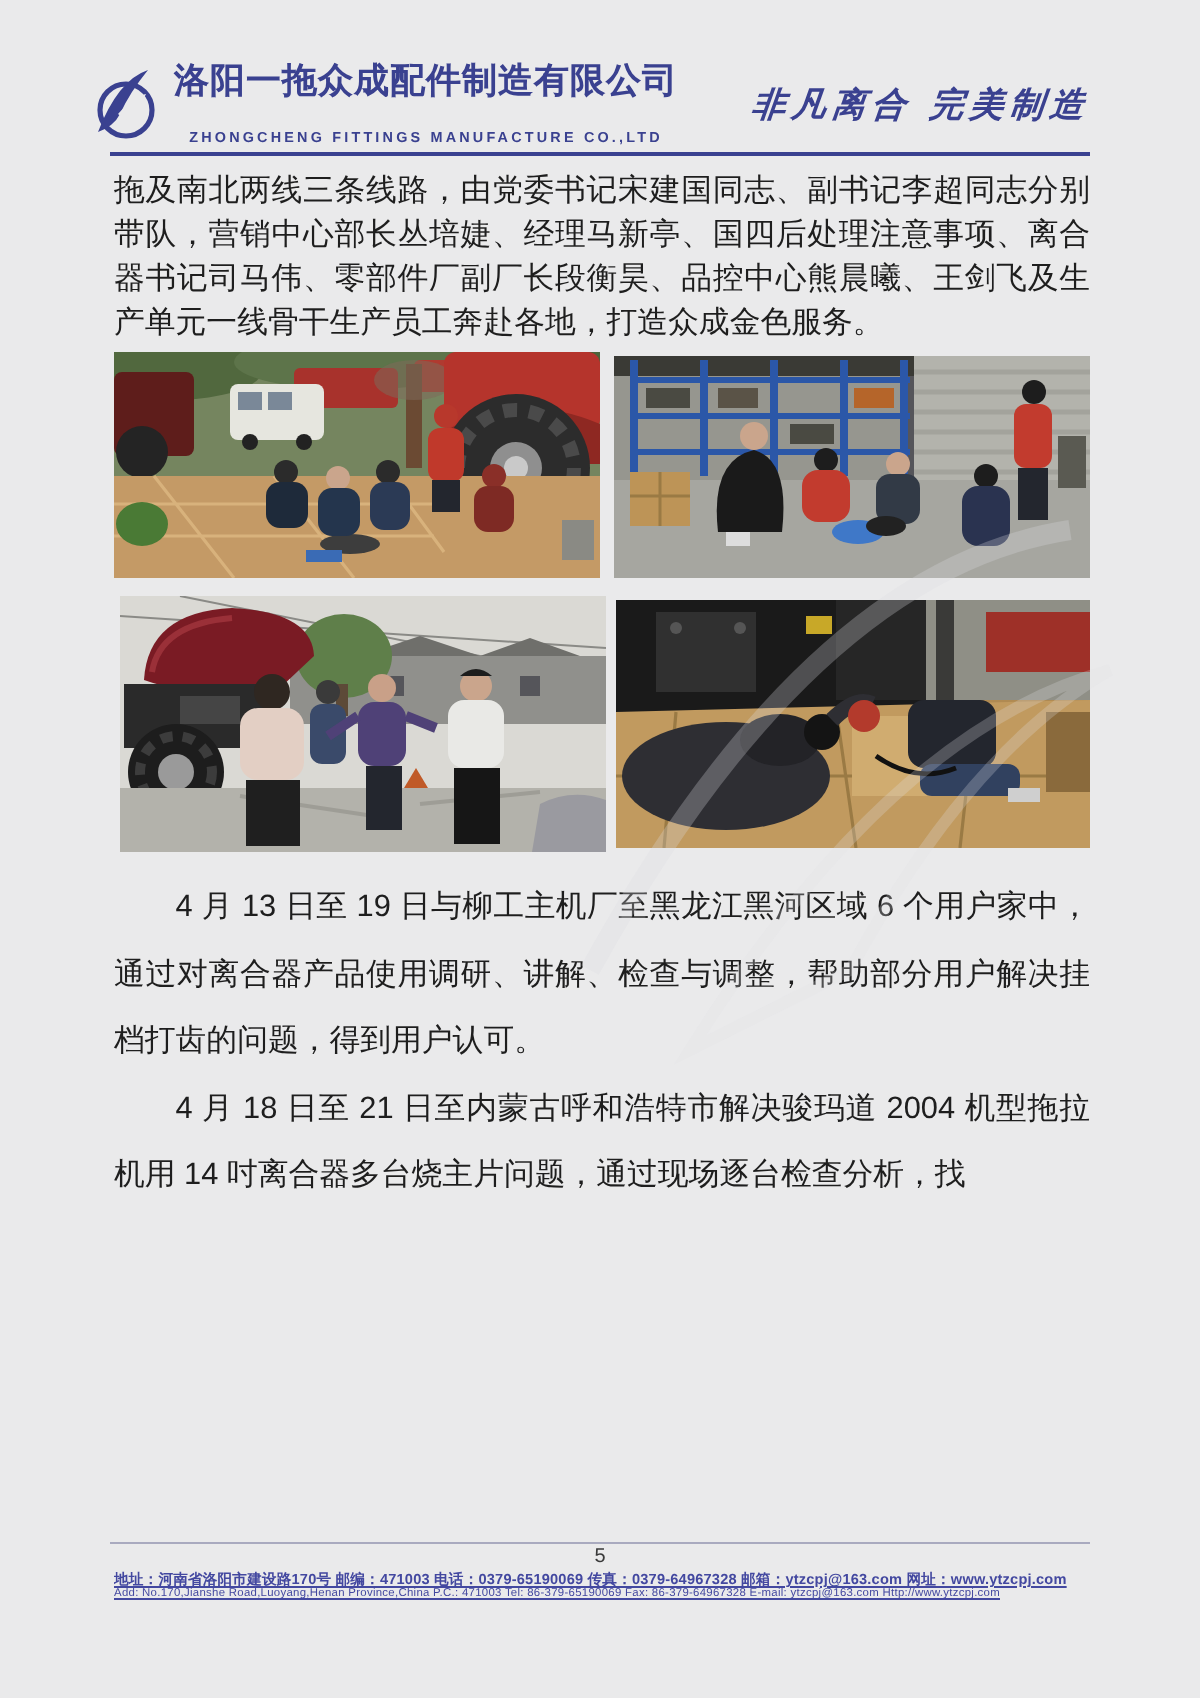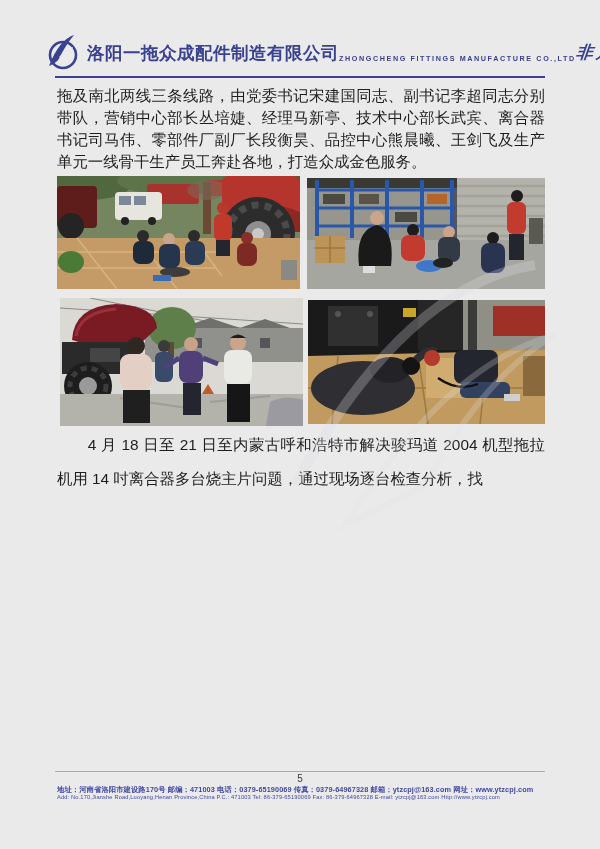--- a/index.html
+++ b/index.html
@@ -13,21 +13,21 @@
     position:relative;width:600px;height:849px;margin:0 auto;
     background:var(--page-bg);
     font-family:"Liberation Sans","DejaVu Sans",sans-serif;
     overflow:hidden;
   }
   
   .header{position:absolute;top:30px;left:45px;right:55px;height:44px;
           display:flex;justify-content:space-between;align-items:center;}
   .brand{display:flex;align-items:center;gap:8px;}
   .logo-mark{width:34px;height:40px;flex:0 0 auto;}
-  .brand-text{display:flex;flex-direction:row;align-items:flex-end;line-height:1.1;}
+  .brand-text{display:flex;flex-direction:column;align-items:center;line-height:1.1;}
   .company-cn{font-size:17.5px;font-weight:900;color:var(--brand-navy);
               letter-spacing:.5px;white-space:nowrap;
               font-family:"Liberation Sans","DejaVu Sans",sans-serif;}
   .company-en{font-size:7.2px;font-weight:bold;color:var(--brand-navy);
               letter-spacing:1.6px;margin-top:14px;white-space:nowrap;}
   .slogan{font-family:"DejaVu Serif","Liberation Serif",serif;
           font-style:italic;font-weight:bold;color:var(--brand-navy);
           font-size:17px;letter-spacing:3px;white-space:nowrap;transform:skewX(-6deg);}
   .header-rule{position:absolute;top:76px;left:55px;width:490px;height:2px;
                background:var(--brand-navy);}
@@ -49,21 +49,21 @@
   .ph4{left:251px;top:124px;width:237px;height:124px;}
   
   .watermark{position:absolute;left:255px;top:225px;width:310px;height:310px;
              pointer-events:none;opacity:.55;}
   
   .footer-rule{position:absolute;top:771px;left:55px;width:490px;height:1px;
                background:#a9aabf;}
   .page-num{position:absolute;top:773px;left:0;width:600px;text-align:center;
             font-size:10px;color:#3a3a3a;}
   .contact{position:absolute;left:57px;width:492px;color:var(--footer-navy);
-           white-space:nowrap;overflow:hidden;}
+           white-space:nowrap;overflow:hidden;text-decoration:underline;}
   .contact-cn{top:785px;font-size:7.3px;font-weight:bold;letter-spacing:.1px;}
   .contact-en{top:794px;font-size:5.7px;letter-spacing:.15px;}
 </style>
 </head>
 <body>
 
 <div class="page">
 
   <header class="header">
     <div class="brand">
@@ -75,21 +75,21 @@
       <div class="brand-text">
         <div class="company-cn">洛阳一拖众成配件制造有限公司</div>
         <div class="company-en">ZHONGCHENG FITTINGS MANUFACTURE CO.,LTD</div>
       </div>
     </div>
     <div class="slogan">非凡离合 完美制造</div>
   </header>
   <div class="header-rule"></div>
 
   <main class="content">
-    <p class="para">拖及南北两线三条线路，由党委书记宋建国同志、副书记李超同志分别带队，营销中心部长丛培婕、经理马新亭、技术中心部长武宾、离合器书记司马伟、零部件厂副厂长段衡昊、品控中心熊晨曦、王剑飞及生产单元一线骨干生产员工奔赴各地，打造众成金色服务。</p>
+    <p class="para">拖及南北两线三条线路，由党委书记宋建国同志、副书记李超同志分别带队，营销中心部长丛培婕、经理马新亭、国四后处理注意事项、离合器书记司马伟、零部件厂副厂长段衡昊、品控中心熊晨曦、王剑飞及生产单元一线骨干生产员工奔赴各地，打造众成金色服务。</p>
 
     <div class="photo-grid">
 
       <figure class="photo ph1">
         <svg viewBox="0 0 243 113" preserveAspectRatio="none" aria-label="Service team crouching around clutch parts beside red tractors">
           <rect width="243" height="113" fill="#75855f"></rect>
           <ellipse cx="30" cy="8" rx="45" ry="16" fill="#51683e"></ellipse>
           <ellipse cx="120" cy="5" rx="60" ry="14" fill="#5d744a"></ellipse>
           <ellipse cx="215" cy="7" rx="45" ry="15" fill="#4c6339"></ellipse>
           <rect x="0" y="10" width="40" height="42" rx="4" fill="#5e1d1b"></rect>
@@ -225,20 +225,21 @@
           <circle cx="124" cy="58" r="8" fill="#b33a2c"></circle>
           <rect x="146" y="50" width="44" height="34" rx="8" fill="#23262e"></rect>
           <rect x="152" y="82" width="50" height="16" rx="6" fill="#31415f"></rect>
           <rect x="196" y="94" width="16" height="7" fill="#cfcfcf"></rect>
           <path d="M130 78 Q150 92 170 84" stroke="#111" stroke-width="2.4" fill="none"></path>
           <rect x="215" y="56" width="22" height="40" fill="#8a6a3c"></rect>
         </svg>
       </figure>
     </div>
 
+    <p class="para indent loose p3">4 月 13 日至 19 日与柳工主机厂至黑龙江黑河区域 6 个用户家中，通过对离合器产品使用调研、讲解、检查与调整，帮助部分用户解决挂档打齿的问题，得到用户认可。</p>
     <p class="para indent loose">4 月 18 日至 21 日至内蒙古呼和浩特市解决骏玛道 2004 机型拖拉机用 14 吋离合器多台烧主片问题，通过现场逐台检查分析，找</p>
   </main>
 
   <svg class="watermark" viewBox="0 0 310 310">
     <path d="M40 260 Q150 60 280 40" stroke="#dcdce2" stroke-width="10" fill="none" opacity=".5"></path>
     <path d="M90 300 Q190 140 300 110 Q230 150 170 260 Z" stroke="#dfdfe4" stroke-width="6" fill="none" opacity=".45"></path>
   </svg>
 
   <footer>
     <div class="footer-rule"></div>

